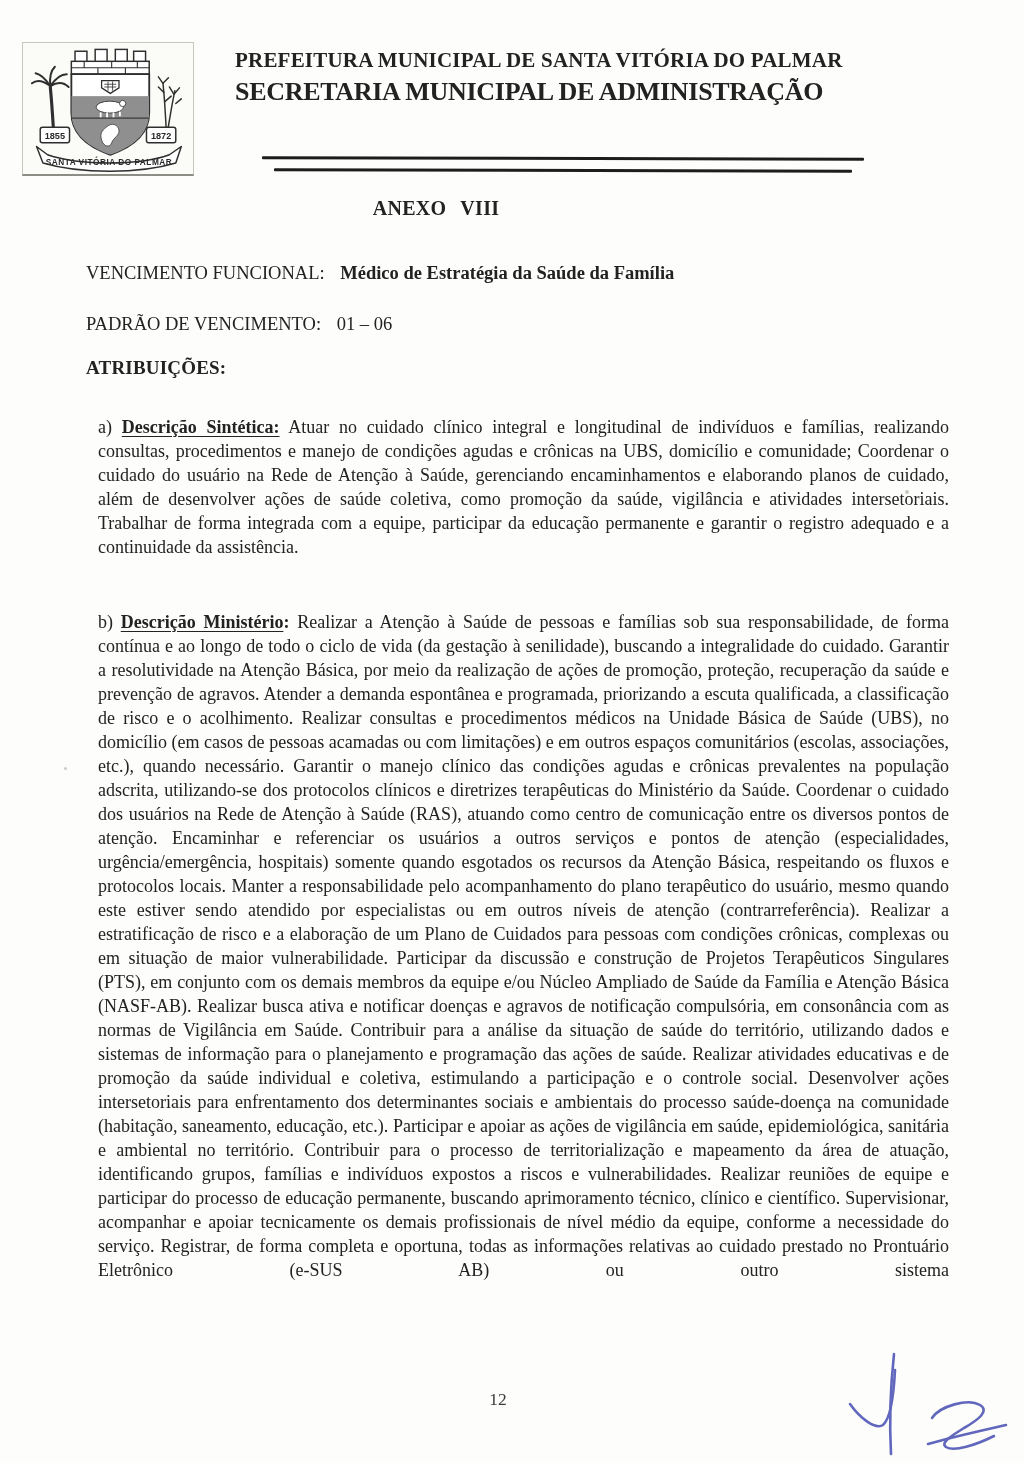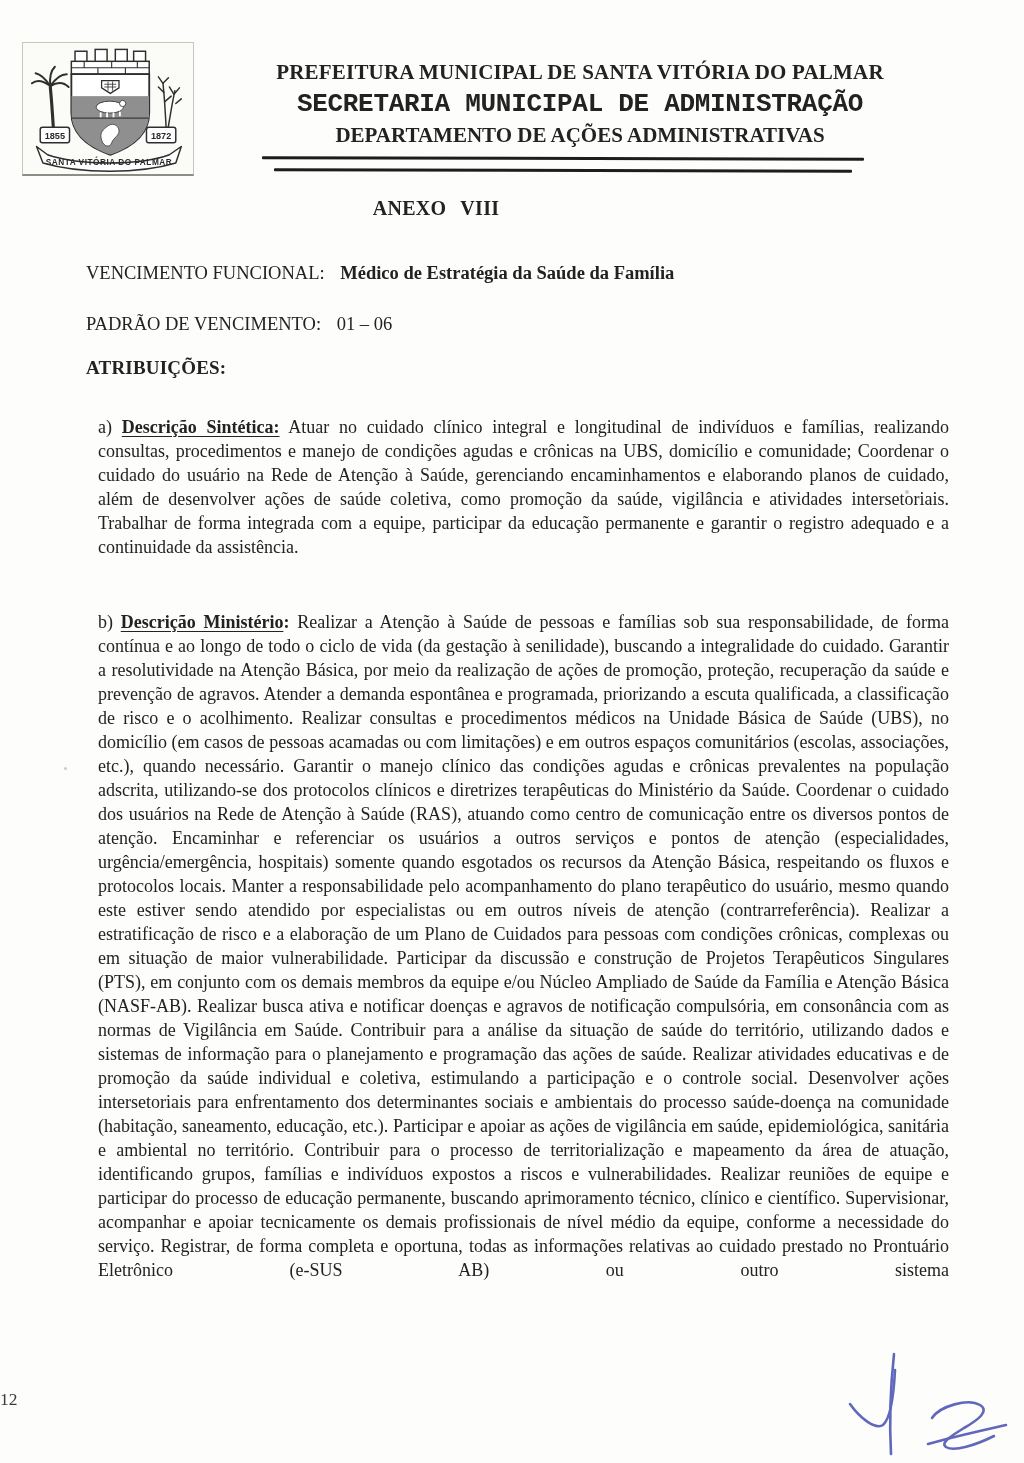--- a/index.html
+++ b/index.html
@@ -15,44 +15,44 @@
   
   .logo-box{
     position:absolute;left:22px;top:42px;width:172px;height:134px;
     background:#fbfbf8;
     border:1px solid #c6c6bf;
     border-bottom:2px solid #8d8d86;
     box-sizing:border-box;
   }
   .logo-box svg{width:100%;height:100%;display:block;}
   
-  .header-text{position:absolute;left:235px;top:60px;width:690px;text-align:center;}
+  .header-text{position:absolute;left:235px;top:48px;width:690px;text-align:left;}
   .hdr1{font-size:21px;font-weight:bold;letter-spacing:.2px;white-space:nowrap;}
-  .hdr2{font-family:Liberation Mono, monospace;font-size:26px;font-weight:bold;letter-spacing:-.3px;margin-top:4px;white-space:nowrap;}
+  .hdr2{font-family:Liberation Serif, serif;font-size:26px;font-weight:bold;letter-spacing:-.3px;margin-top:4px;white-space:nowrap;}
   .hdr3{font-size:21px;font-weight:bold;margin-top:4px;white-space:nowrap;}
   .rule{position:absolute;background:#1d1d1d;height:3px;border-radius:1px;}
   .rule1{left:262px;top:157px;width:602px;transform:rotate(.15deg);}
   .rule2{left:274px;top:169px;width:578px;transform:rotate(.15deg);}
   
   .anexo{position:absolute;left:0;top:197px;width:872px;text-align:center;
     font-size:20px;font-weight:bold;word-spacing:9px;letter-spacing:.3px;}
   
   .content{position:absolute;left:86px;top:0;width:851px;font-size:18px;line-height:24px;}
   .cline{position:absolute;left:0;width:100%;white-space:nowrap;}
   .cat-line{top:261px;font-size:18.5px;}
   .pad-line{top:312px;font-size:18.5px;}
   .atr-line{top:356px;font-size:19px;font-weight:bold;letter-spacing:.2px;}
   .bold{font-weight:bold;}
   .val-gap{margin-left:11px;}
   .para{position:absolute;left:12px;width:100%;text-align:justify;}
   .para-a{top:397px;}
   .para-b{top:592px;text-align-last:justify;}
   .hu{font-weight:bold;text-decoration:underline;text-underline-offset:3px;}
   
-  .page-number{position:absolute;left:0;top:1389px;width:996px;font-size:17.5px;color:#3a3a3a;}
+  .page-number{position:absolute;left:0;top:1389px;width:996px;text-align:center;font-size:17.5px;color:#3a3a3a;}
   .signature{position:absolute;left:828px;top:1348px;width:196px;height:112px;}
   
   .speck{position:absolute;border-radius:50%;background:#9a9a94;}
   .speck1{left:905px;top:490px;width:4px;height:4px;opacity:.55;}
   .speck2{left:64px;top:767px;width:3px;height:3px;opacity:.5;}
 </style>
 </head>
 <body>
 
 <div class="page">
@@ -114,21 +114,20 @@
       </g>
 
       <path d="M8,113 L20,122 C55,134 120,134 153,122 L166,113 L160,131 C120,143 56,143 15,131 Z" fill="#ffffff" stroke="#2e2e2e" stroke-width="1.6" stroke-linejoin="round"></path>
       <text x="87" y="133" text-anchor="middle" font-family="Liberation Sans, sans-serif" font-size="9" font-weight="bold" fill="#2a2a2a" letter-spacing=".4" textLength="138">SANTA VITÓRIA DO PALMAR</text>
     </svg>
   </div>
 
   <div class="header-text">
     <div class="hdr1">PREFEITURA MUNICIPAL DE SANTA VITÓRIA DO PALMAR</div>
     <div class="hdr2">SECRETARIA MUNICIPAL DE ADMINISTRAÇÃO</div>
-    <div class="hdr3">DEPARTAMENTO DE AÇÕES ADMINISTRATIVAS</div>
   </div>
   <div class="rule rule1"></div>
   <div class="rule rule2"></div>
 
   <div class="anexo">ANEXO  VIII</div>
 
   <div class="content">
 
     <div class="cline cat-line">
       <span>VENCIMENTO FUNCIONAL:</span>

